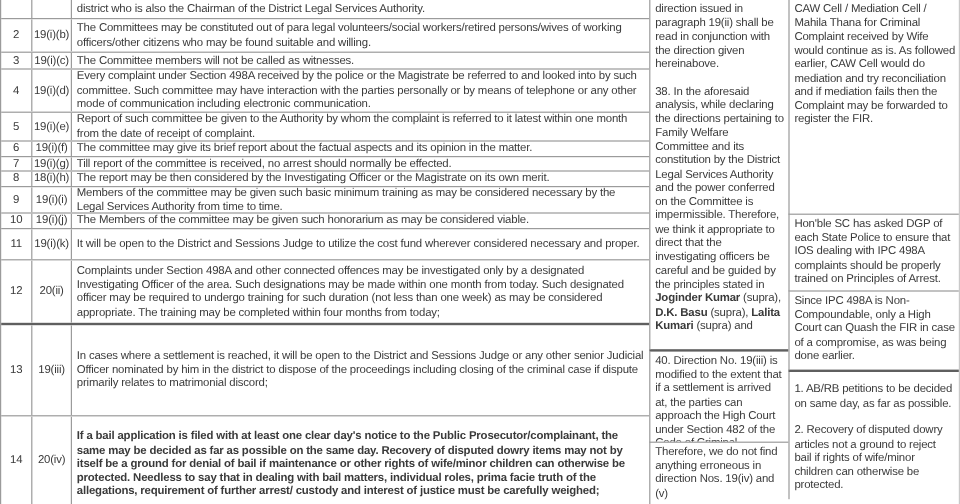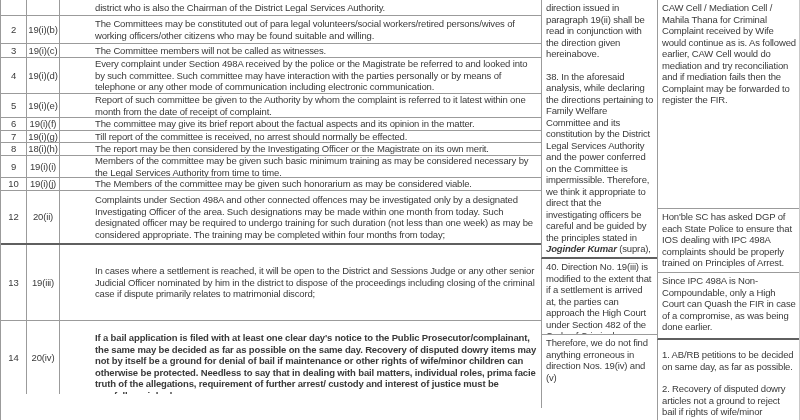--- a/index.html
+++ b/index.html
@@ -9,37 +9,37 @@
     position:relative; width:800px; height:420px; overflow:hidden;
     background:#fff; font-size:9.5px; line-height:11.5px; letter-spacing:-0.15px;
   }
   
   .left-panel { position:absolute; left:0; top:0; width:541px; height:420px; border-left:1px solid #9b9b9b; }
   .t-row { display:flex; width:100%; border-bottom:1px solid #9b9b9b; overflow:hidden; }
   .t-row.heavy { border-bottom:2px solid #5f5f5f; }
   .t-row.last { border-bottom:none; }
   .c-num  { width:26px; border-right:1px solid #9b9b9b; display:flex; align-items:center; justify-content:center; text-align:center; overflow:hidden; }
   .c-dir  { width:33px; border-right:1px solid #9b9b9b; display:flex; align-items:center; justify-content:center; text-align:center; overflow:hidden; padding:0 1px; }
-  .c-text { flex:1; display:flex; align-items:center; padding:1px 4px; overflow:hidden;margin-left:31px; }
+  .c-text { flex:1; display:flex; align-items:center; padding:1px 4px; overflow:hidden; }
   .h1{height:16px} .h2{height:28px} .h3{height:14px} .h4{height:36px} .h5{height:24px}
   .h6{height:13px} .h7{height:12px} .h8{height:13px} .h9{height:22px} .h10{height:13px}
   .h11{height:26px} .h12{height:54px} .h13{height:76px} .h14{height:73px}
   .va-top .c-text { align-items:flex-start; padding-top:11px;font-weight:bold; }
   
   .mid-panel { position:absolute; left:541px; top:0; width:116px; height:420px; }
   .rt-panel  { position:absolute; left:657px; top:0; width:143px; height:420px; border-right:1px solid #c9c9c9; }
   .v-cell { border-left:1px solid #9b9b9b; border-bottom:1px solid #9b9b9b; padding:2px 3px 2px 4px; overflow:hidden; }
   .v-cell.heavy { border-bottom:2px solid #5f5f5f; }
   .v-cell.last { border-bottom:none; }
   .v-cell p { margin:0 0 11px 0; }
   .v-cell p:last-child { margin-bottom:0; }
-  .bi { font-weight:bold; font-style:italic; }
+  .bi { font-weight:bold; }
   .pad-top { padding-top:9px; }
-  .m1{height:259px} .m2{height:76px} .m3{height:73px}
-  .n1{height:209px} .n2{height:64px} .n3{height:67px} .n4{height:106px}
+  .m1{height:293px} .m2{height:76px} .m3{height:73px}
+  .n1{height:179px} .n2{height:64px} .n3{height:67px} .n4{height:106px}
 </style>
 </head>
 <body>
 
 <div class="sheet">
 
   <div class="left-panel">
     <div class="t-row h1">
       <div class="c-num"></div>
       <div class="c-dir"></div>
@@ -83,20 +83,25 @@
     <div class="t-row h9">
       <div class="c-num">9</div>
       <div class="c-dir">19(i)(i)</div>
       <div class="c-text">Members of the committee may be given such basic minimum training as may be considered necessary by the Legal Services Authority from time to time.</div>
     </div>
     <div class="t-row h10">
       <div class="c-num">10</div>
       <div class="c-dir">19(i)(j)</div>
       <div class="c-text">The Members of the committee may be given such honorarium as may be considered viable.</div>
     </div>
+    <div class="t-row h11">
+      <div class="c-num">11</div>
+      <div class="c-dir">19(i)(k)</div>
+      <div class="c-text">It will be open to the District and Sessions Judge to utilize the cost fund wherever considered necessary and proper.</div>
+    </div>
     <div class="t-row h12 heavy">
       <div class="c-num">12</div>
       <div class="c-dir">20(ii)</div>
       <div class="c-text">Complaints under Section 498A and other connected offences may be investigated only by a designated Investigating Officer of the area. Such designations may be made within one month from today. Such designated officer may be required to undergo training for such duration (not less than one week) as may be considered appropriate. The training may be completed within four months from today;</div>
     </div>
     <div class="t-row h13">
       <div class="c-num">13</div>
       <div class="c-dir">19(iii)</div>
       <div class="c-text">In cases where a settlement is reached, it will be open to the District and Sessions Judge or any other senior Judicial Officer nominated by him in the district to dispose of the proceedings including closing of the criminal case if dispute primarily relates to matrimonial discord;</div>
     </div>

